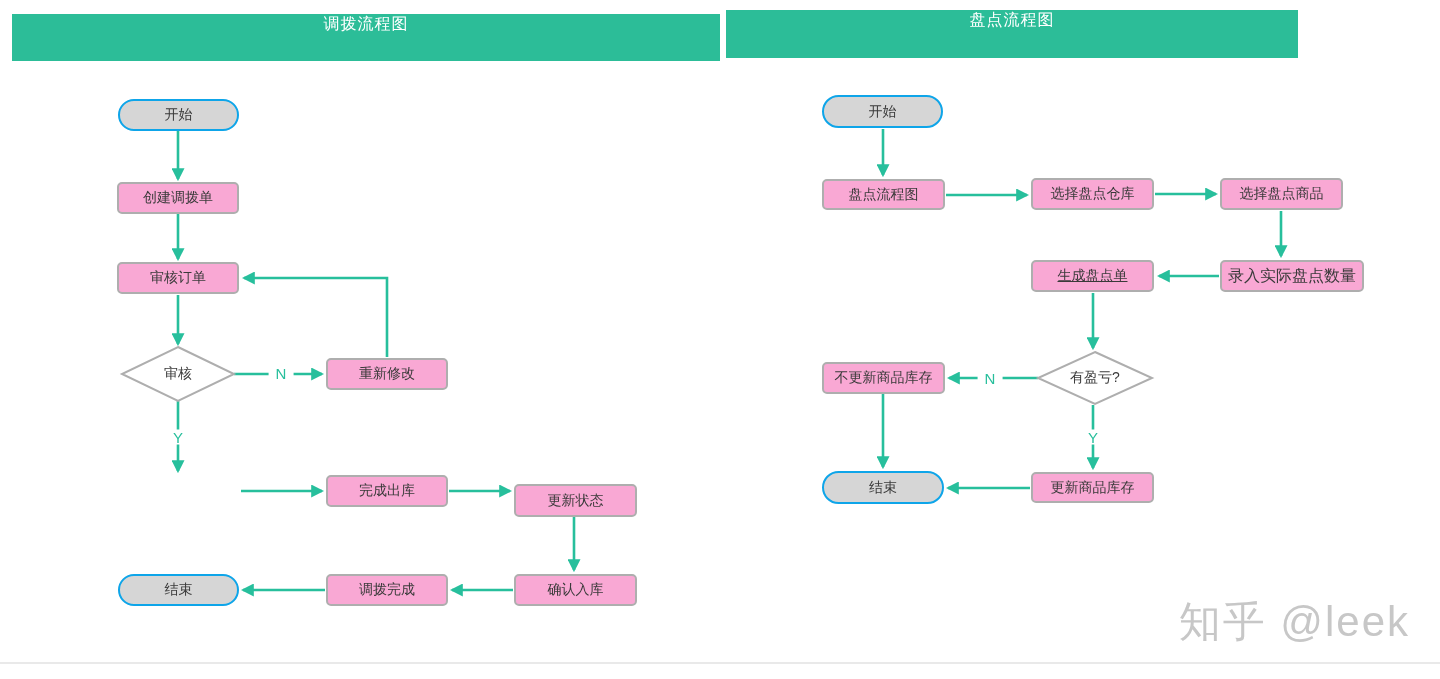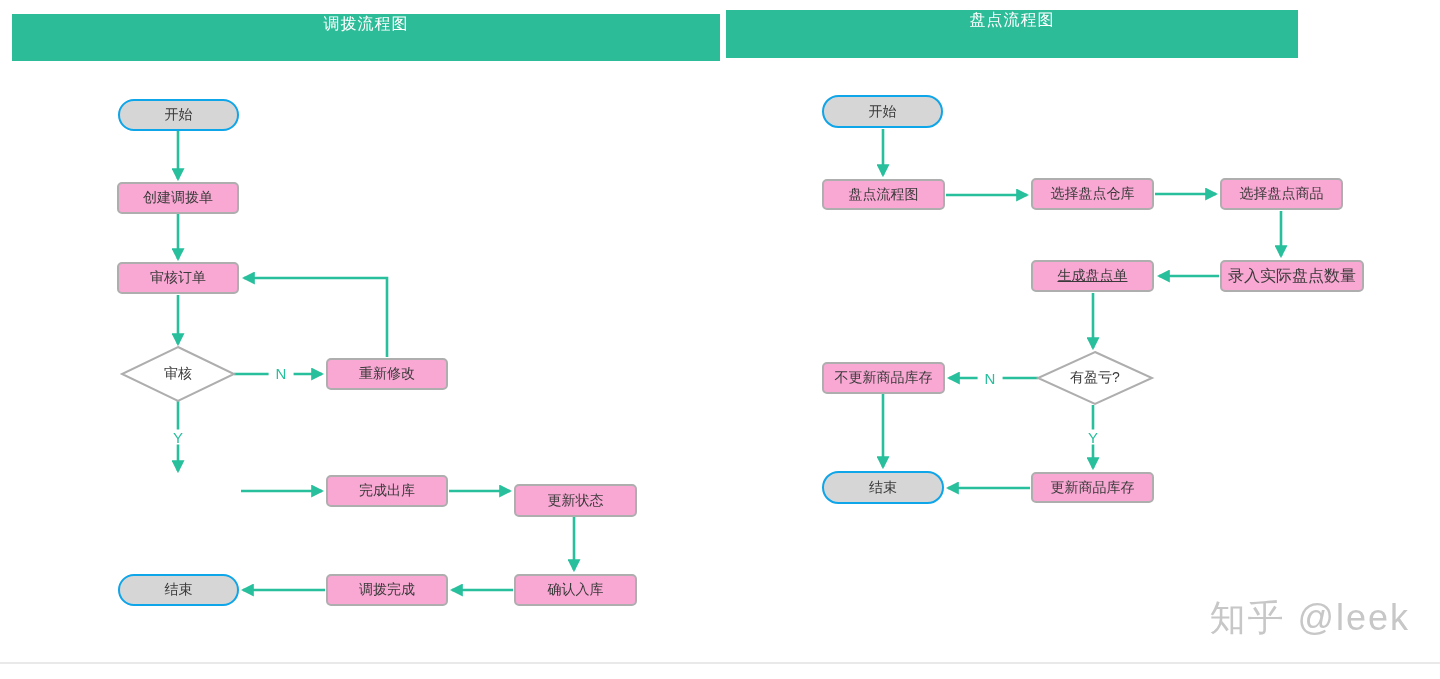--- a/index.html
+++ b/index.html
@@ -53,21 +53,21 @@
   .dl-right { left:1095px; top:378px; }
   .branch {
     position:absolute; transform:translate(-50%,-50%); color:var(--accent);
     font-size:15px; background:#fff; padding:0 7px; line-height:1;
   }
   .b-ln { left:281px;  top:373px; }
   .b-ly { left:178px;  top:437px; }
   .b-rn { left:990px;  top:378px; }
   .b-ry { left:1093px; top:437px; }
   .watermark {
-    position:absolute; right:30px; top:594px; font-size:36px; color:#c7c7c7;
+    position:absolute; right:30px; top:594px; font-size:42px; color:#c7c7c7;
     letter-spacing:2px; white-space:nowrap;
   }
   .bottom-line { position:absolute; left:0; right:0; top:662px; height:2px; background:#e9e9e9; }
 </style>
 </head>
 <body>
 
 <div class="canvas">
 
   <div class="header header-left">

